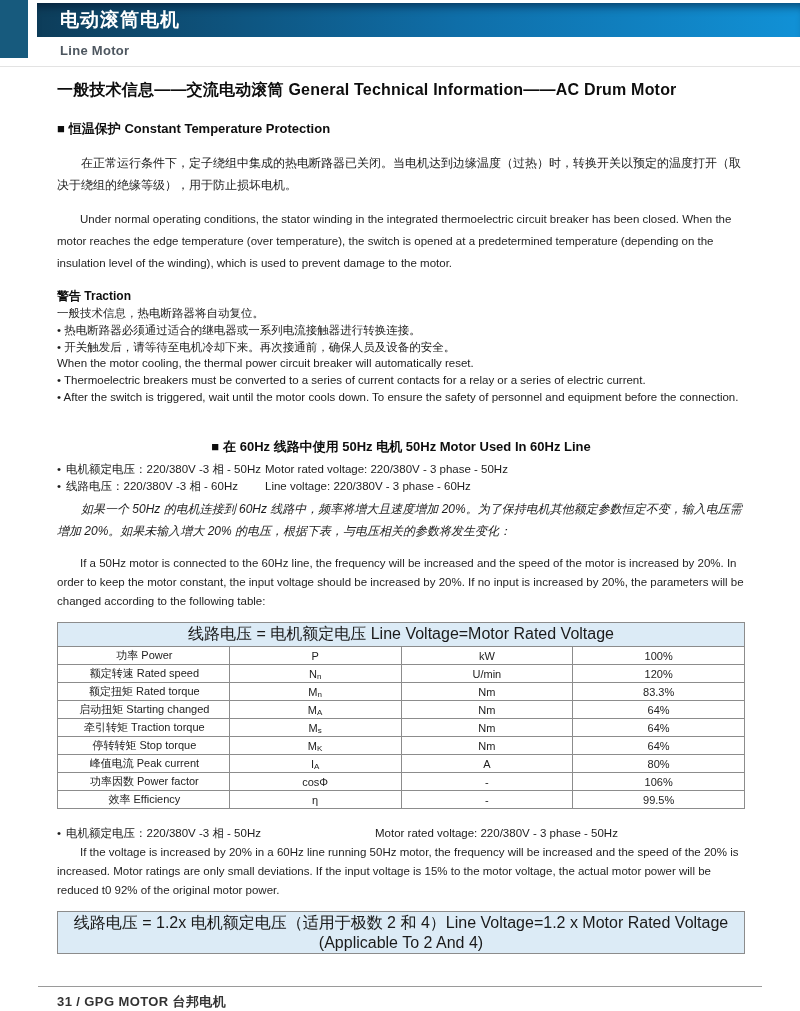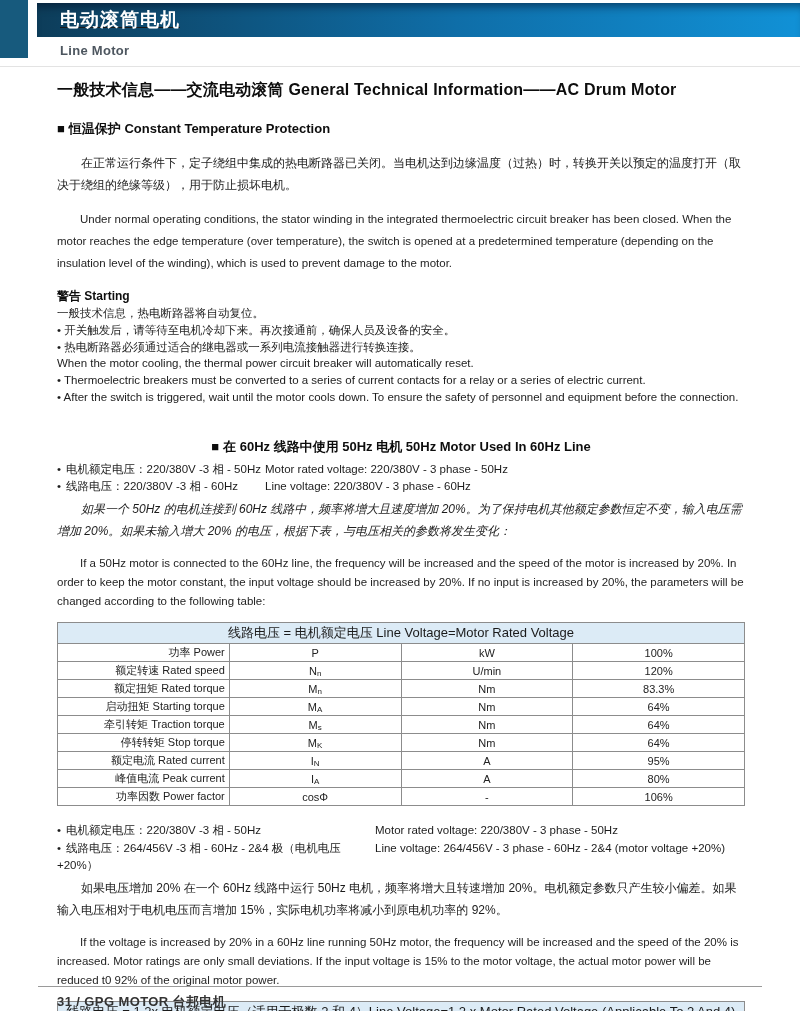--- a/index.html
+++ b/index.html
@@ -13,21 +13,21 @@
   }
   
   .corner-block{
     position:absolute;left:0;top:0;width:28px;height:58px;
     background:#175a7d;
   }
   .title-bar{
     position:absolute;left:37px;top:3px;right:0;height:34px;
     background:linear-gradient(90deg,#0d3d5a 0%,#0f6ea8 55%,#1191d6 100%);
     box-shadow:inset 0 9px 10px -6px rgba(0,8,28,.55);
-    display:flex;align-items:center;text-decoration:underline;
+    display:flex;align-items:center;
   }
   .title-bar .t{
     color:#ffffff;font-size:19px;font-weight:bold;letter-spacing:1px;
     padding-left:23px;
   }
   .subtitle{
     position:absolute;left:60px;top:43px;
     font-size:13px;font-weight:bold;color:#4d565f;letter-spacing:.3px;
   }
   .header-rule{
@@ -55,23 +55,23 @@
   table.spec-table{
     width:100%;border-collapse:collapse;margin-top:6px;
     font-size:11px;color:#222;
   }
   table.spec-table th,
   table.spec-table td{
     border:1px solid #8c8c8c;height:15px;padding:1px 4px;
     text-align:center;font-weight:normal;
   }
   table.spec-table th{
-    background:#dcebf6;font-size:13px;color:#1a1a1a;height:14px;
-  }
-  table.spec-table td.c-label{text-align:right;padding-left:6px;}
+    background:#dcebf6;font-size:16px;color:#1a1a1a;height:14px;
+  }
+  table.spec-table td.c-label{text-align:center;padding-left:6px;}
   table.spec-table col{width:25%;}
   table.spec-table sub{font-size:8px;vertical-align:baseline;position:relative;top:1px;}
   
   .footer{position:absolute;left:0;right:0;top:986px;}
   .footer-rule{margin:0 38px;height:1px;background:#9a9a9a;}
   .footer-text{margin:6px 0 0 57px;font-size:13px;font-weight:bold;color:#333;letter-spacing:.4px;}
 </style>
 </head>
 <body>
 
@@ -87,24 +87,24 @@
   <div class="content">
 
     <h1 class="main-title">一般技术信息——交流电动滚筒 General Technical Information——AC Drum Motor</h1>
 
     <div class="sec-head">
       <span class="marker">■</span><span>恒温保护 Constant Temperature Protection</span>
     </div>
     <p class="para-cn">在正常运行条件下，定子绕组中集成的热电断路器已关闭。当电机达到边缘温度（过热）时，转换开关以预定的温度打开（取决于绕组的绝缘等级），用于防止损坏电机。</p>
     <p class="para-en">Under normal operating conditions, the stator winding in the integrated thermoelectric circuit breaker has been closed. When the motor reaches the edge temperature (over temperature), the switch is opened at a predetermined temperature (depending on the insulation level of the winding), which is used to prevent damage to the motor.</p>
 
-    <div class="warn-head">警告 Starting</div>
+    <div class="warn-head">警告 Traction</div>
     <div class="warn-line">一般技术信息，热电断路器将自动复位。</div>
+    <div class="warn-line">• 热电断路器必须通过适合的继电器或一系列电流接触器进行转换连接。</div>
     <div class="warn-line">• 开关触发后，请等待至电机冷却下来。再次接通前，确保人员及设备的安全。</div>
-    <div class="warn-line">• 热电断路器必须通过适合的继电器或一系列电流接触器进行转换连接。</div>
     <div class="warn-line">When the motor cooling, the thermal power circuit breaker will automatically reset.</div>
     <div class="warn-line">• Thermoelectric breakers must be converted to a series of current contacts for a relay or a series of electric current.</div>
     <div class="warn-line">• After the switch is triggered, wait until the motor cools down. To ensure the safety of personnel and equipment before the connection.</div>
 
     <div class="sec-head" style="margin-top:32px;text-align:center;">
       <span class="marker">■</span><span>在 60Hz 线路中使用 50Hz 电机 50Hz Motor Used In 60Hz Line</span>
     </div>
 
     <div class="spec-row" style="margin-top:5px;">
       <span class="cn"><span class="bullet">•</span><span>电机额定电压：220/380V -3 相 - 50Hz</span></span>
@@ -143,68 +143,63 @@
             <td>U/min</td>
             <td>120%</td>
           </tr>
           <tr>
             <td class="c-label">额定扭矩 Rated torque</td>
             <td>M<sub>n</sub></td>
             <td>Nm</td>
             <td>83.3%</td>
           </tr>
           <tr>
-            <td class="c-label">启动扭矩 Starting torque</td>
+            <td class="c-label">启动扭矩 Starting changed</td>
             <td>M<sub>A</sub></td>
             <td>Nm</td>
             <td>64%</td>
           </tr>
           <tr>
             <td class="c-label">牵引转矩 Traction torque</td>
             <td>M<sub>s</sub></td>
             <td>Nm</td>
             <td>64%</td>
           </tr>
           <tr>
             <td class="c-label">停转转矩 Stop torque</td>
             <td>M<sub>K</sub></td>
             <td>Nm</td>
             <td>64%</td>
-          </tr>
-          <tr>
-            <td class="c-label">额定电流 Rated current</td>
-            <td>I<sub>N</sub></td>
-            <td>A</td>
-            <td>95%</td>
           </tr>
           <tr>
             <td class="c-label">峰值电流 Peak current</td>
             <td>I<sub>A</sub></td>
             <td>A</td>
             <td>80%</td>
           </tr>
           <tr>
             <td class="c-label">功率因数 Power factor</td>
             <td>cosΦ</td>
             <td>-</td>
             <td>106%</td>
           </tr>
+          <tr>
+            <td class="c-label">效率 Efficiency</td>
+            <td>η</td>
+            <td>-</td>
+            <td>99.5%</td>
+          </tr>
         </tbody>
     </table>
 
     <div class="spec-row wide" style="margin-top:16px;">
       <span class="cn"><span class="bullet">•</span><span>电机额定电压：220/380V -3 相 - 50Hz</span></span>
       <span class="en">Motor rated voltage: 220/380V - 3 phase - 50Hz</span>
     </div>
-    <div class="spec-row wide">
-      <span class="cn"><span class="bullet">•</span><span>线路电压：264/456V -3 相 - 60Hz - 2&amp;4 极（电机电压 +20%）</span></span>
-      <span class="en">Line voltage: 264/456V - 3 phase - 60Hz - 2&amp;4 (motor voltage +20%)</span>
-    </div>
-
-    <p class="para-cn" style="margin-top:2px;">如果电压增加 20% 在一个 60Hz 线路中运行 50Hz 电机，频率将增大且转速增加 20%。电机额定参数只产生较小偏差。如果输入电压相对于电机电压而言增加 15%，实际电机功率将减小到原电机功率的 92%。</p>
+
     <p class="para-en" style="line-height:19px;">If the voltage is increased by 20% in a 60Hz line running 50Hz motor, the frequency will be increased and the speed of the 20% is increased. Motor ratings are only small deviations. If the input voltage is 15% to the motor voltage, the actual motor power will be reduced t0 92% of the original motor power.</p>
 
     <table class="spec-table" style="margin-top:8px;">
       <colgroup>
           <col>
           <col>
           <col>
           <col>
         </colgroup>
       <thead>

